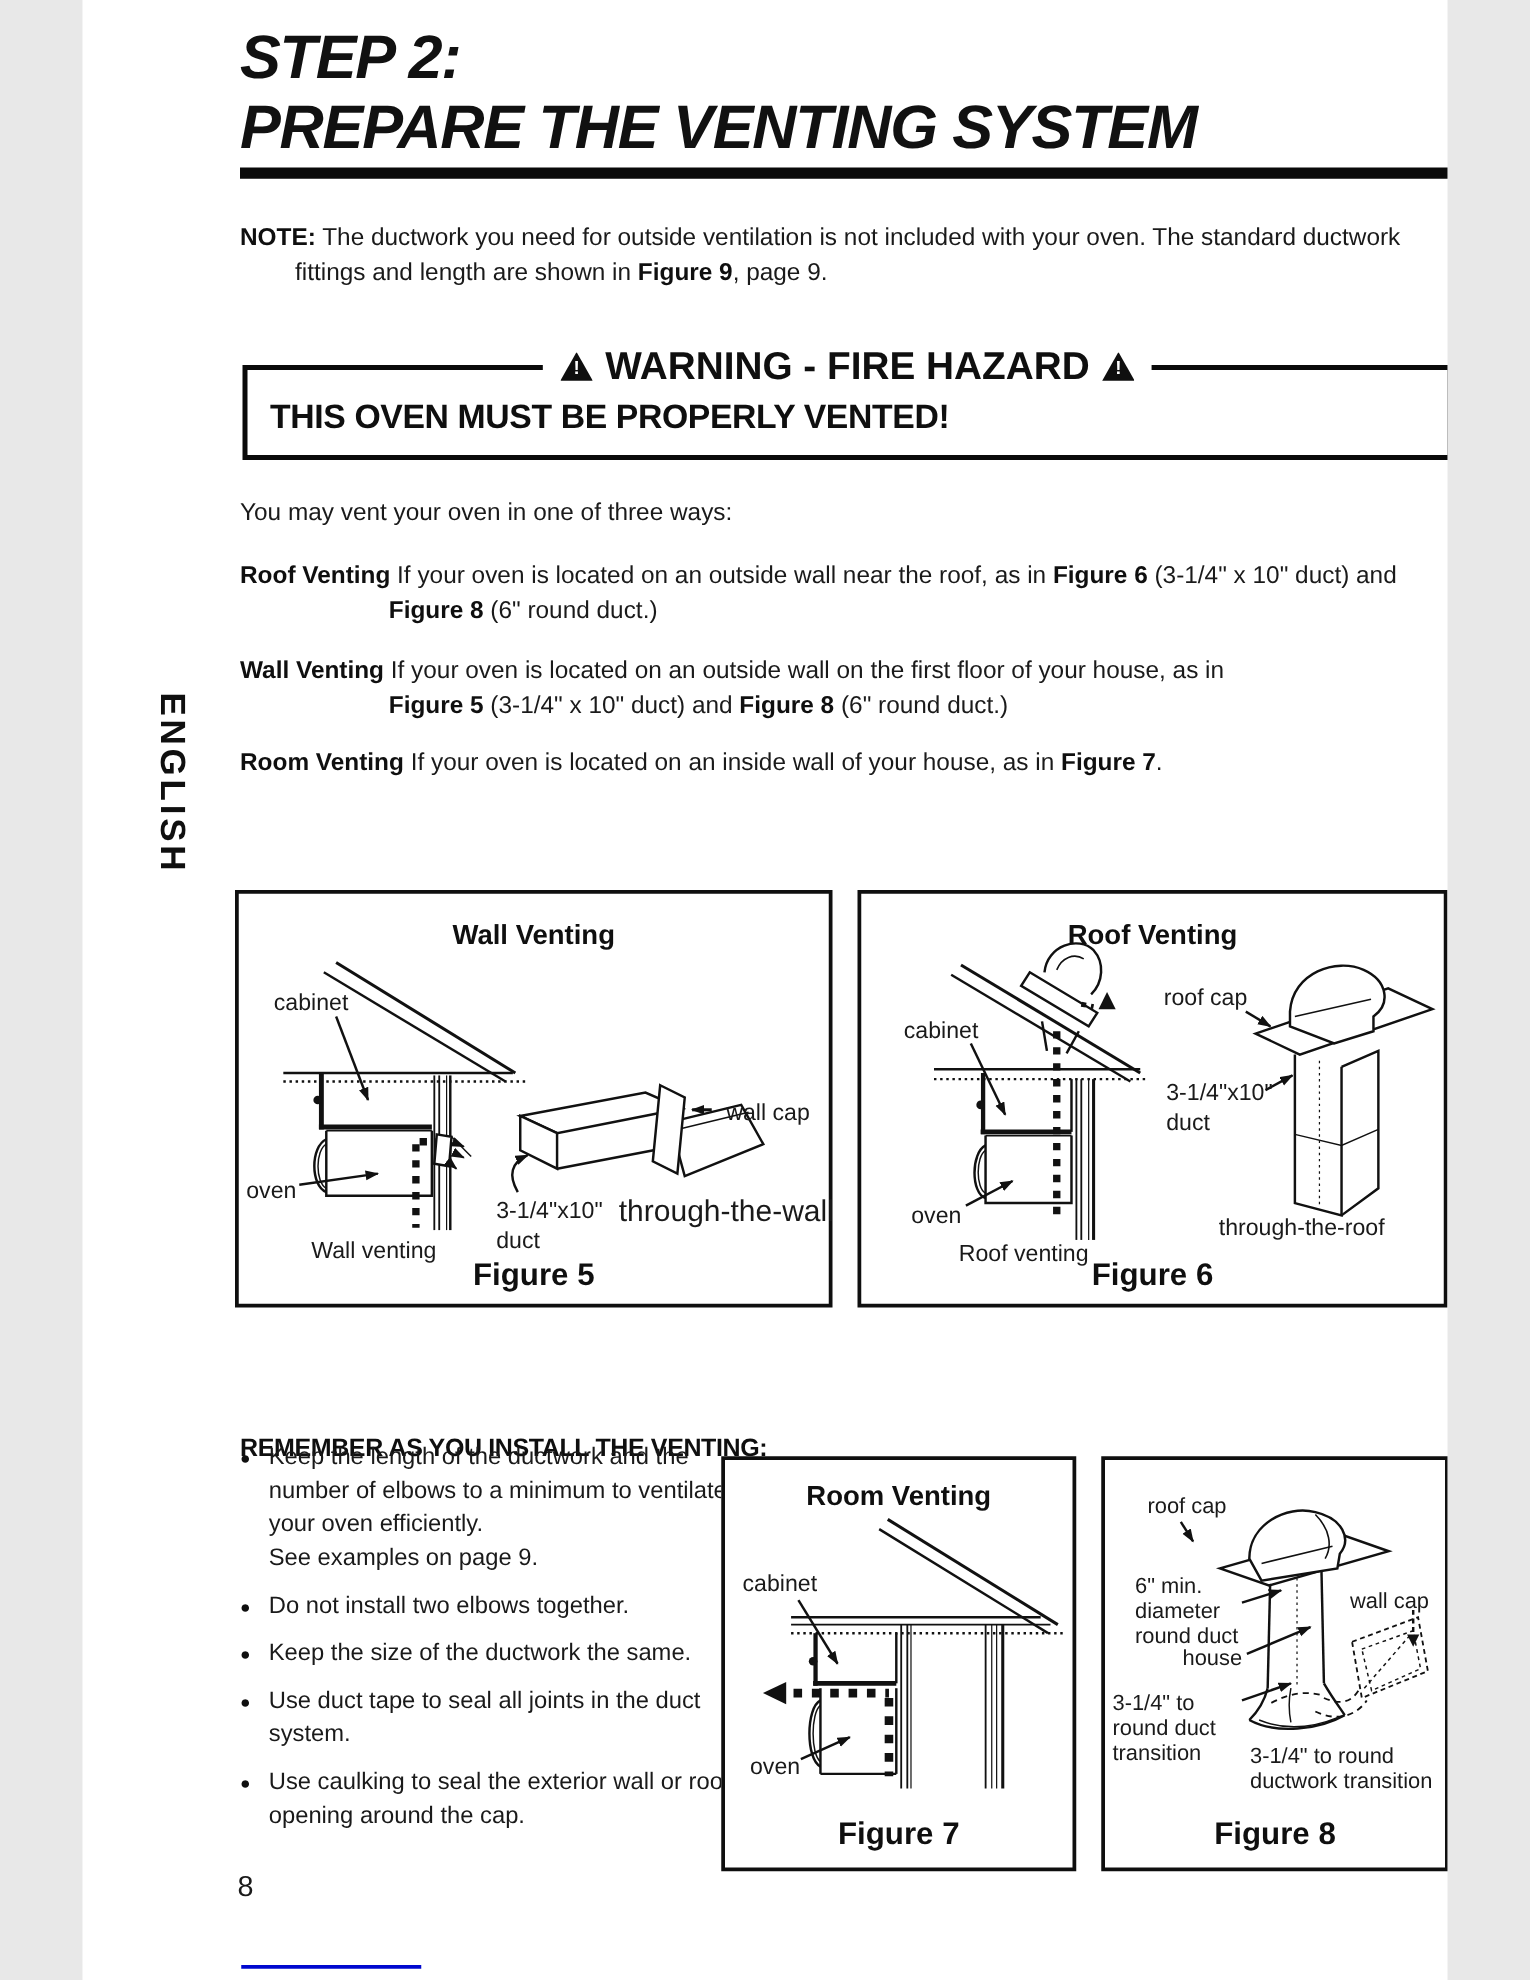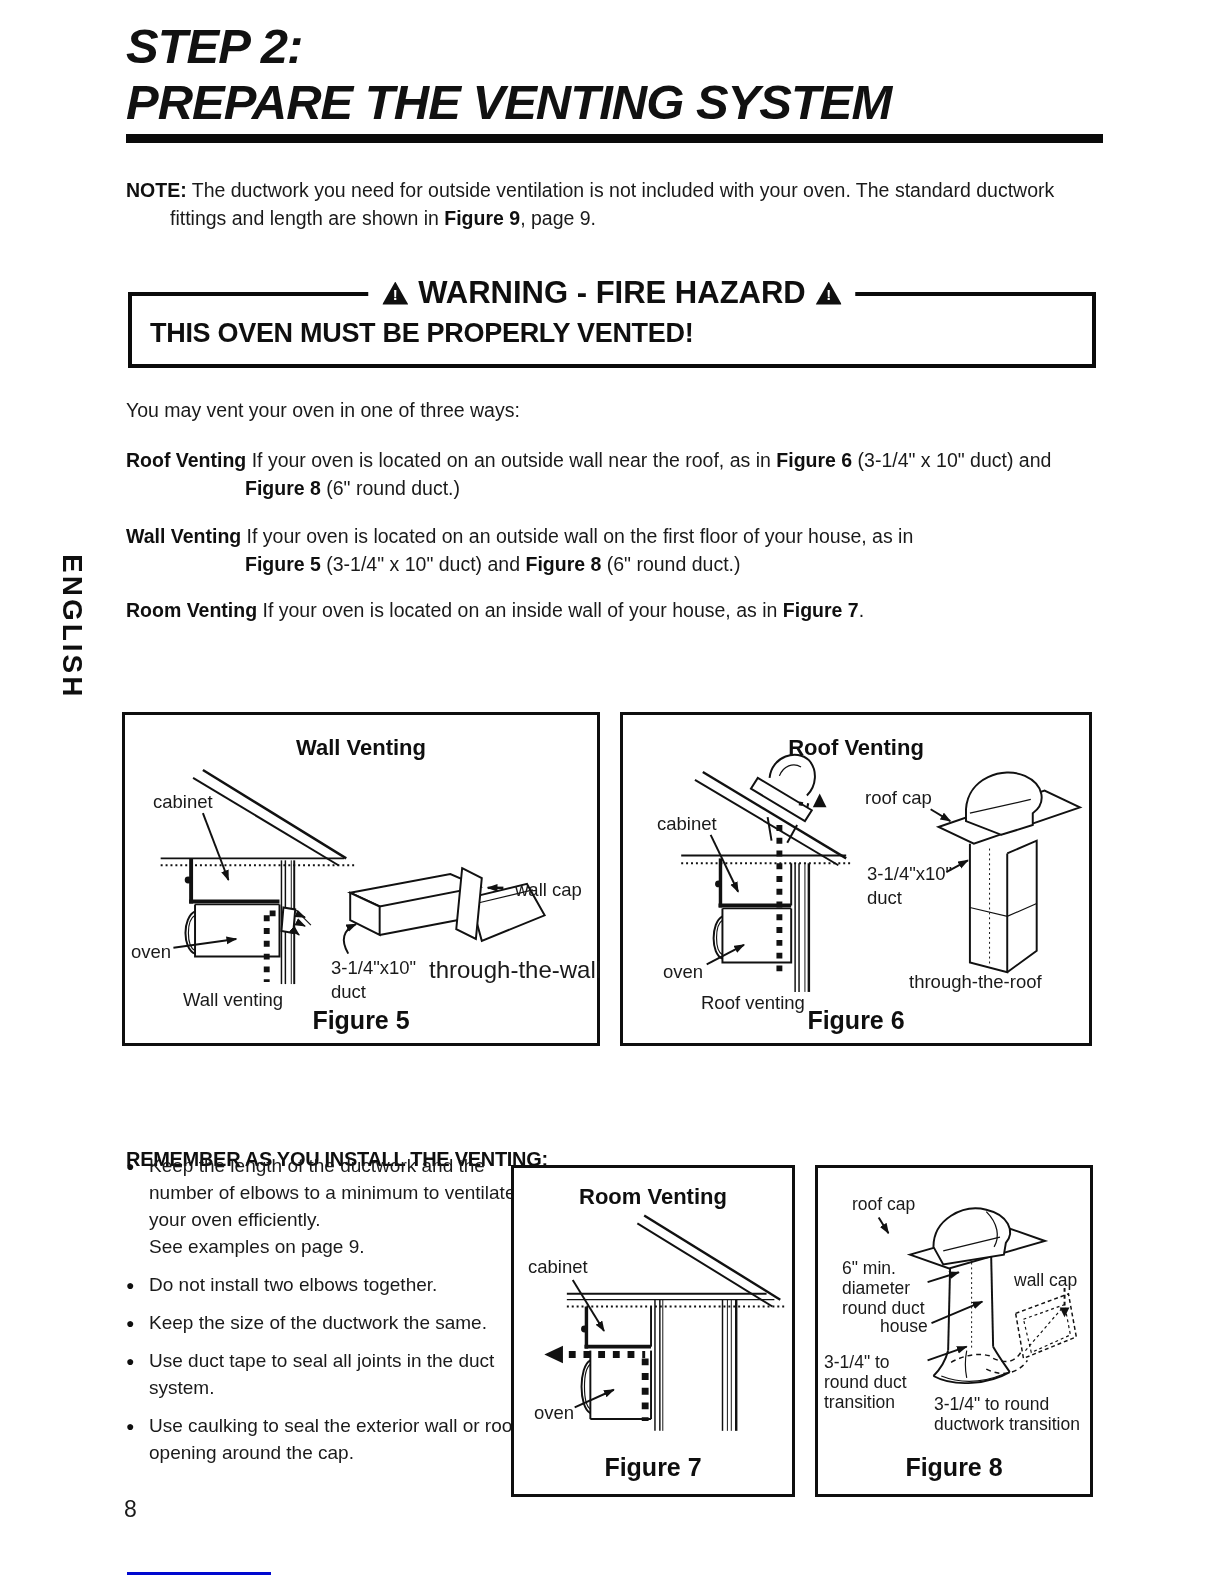--- a/index.html
+++ b/index.html
@@ -1,17 +1,17 @@
 <!DOCTYPE html>
 <html><head>
 <meta charset="utf-8">
 <style>
   html,body{margin:0;padding:0;background:#e8e8e8;}
   .page{
-    position:relative;width:1224px;height:1584px;margin:0 auto;background:#ffffff;
+    position:relative;width:1092px;height:1584px;margin:0 auto;background:#ffffff;
     font-family:"Liberation Sans",sans-serif;color:#111;overflow:hidden;
   }
   .abs{position:absolute;}
 
   
   .doc-title{left:126px;top:18px;font-size:49px;line-height:56px;font-weight:bold;font-style:italic;letter-spacing:-1px;white-space:nowrap;}
   .title-rule{left:126px;top:134px;width:977px;height:9px;background:#0a0a0a;}
 
   
   .body-text{font-size:19.5px;line-height:28px;color:#1a1a1a;}

